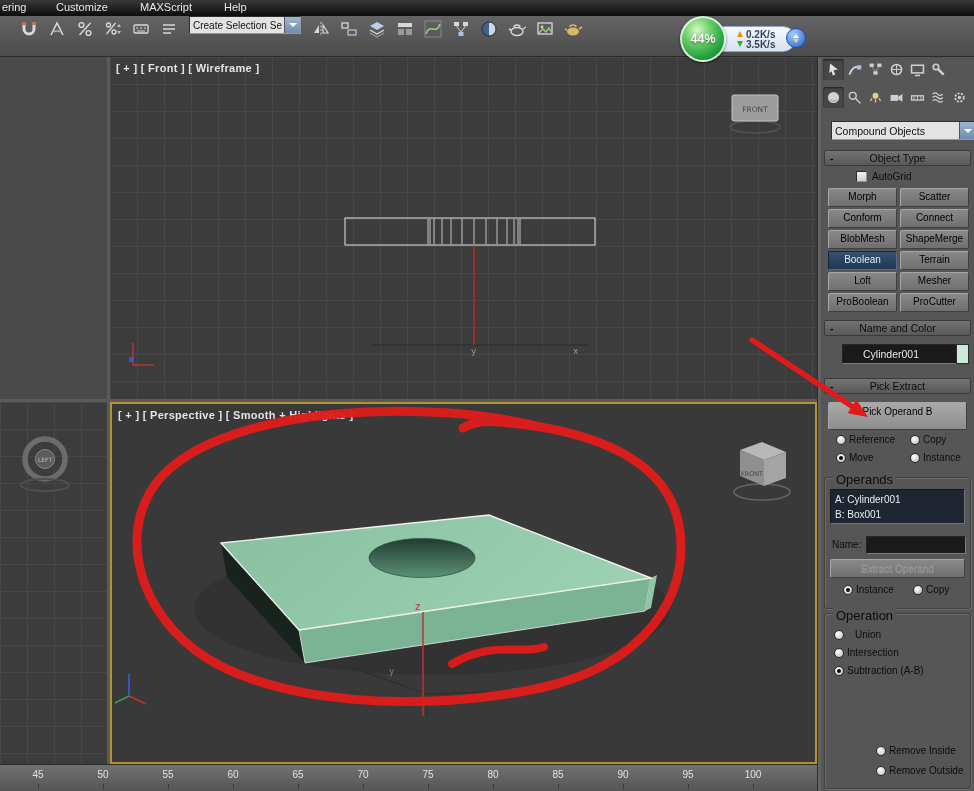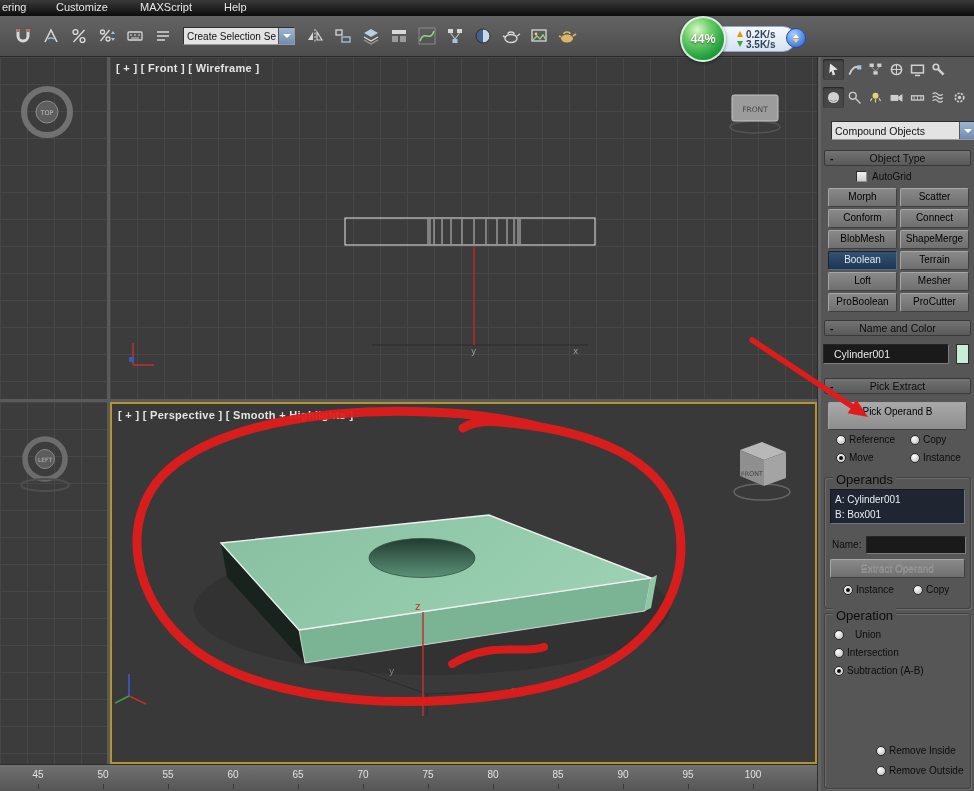--- a/index.html
+++ b/index.html
@@ -7,21 +7,21 @@
   #app{position:relative;width:974px;height:791px;overflow:hidden;background:#4a4a4a;
        font-family:"Liberation Sans","DejaVu Sans",sans-serif;color:#111}
   .a{position:absolute}
 
   
   #menubar{left:0;top:0;width:974px;height:16px;background:linear-gradient(#3a3a3a,#0c0c0c);}
   .menu-item{position:absolute;top:1px;font-size:11px;color:#e8e8e8;cursor:default}
 
   
   #toolbar{left:0;top:16px;width:974px;height:41px;background:linear-gradient(#646464,#4c4c4c);
-           border-bottom:1px solid #2a2a2a;display:flex;align-items:center;padding-left:9px}
+           border-bottom:1px solid #2a2a2a;display:flex;padding-left:15px}
   .ti{width:26px;height:26px;margin:0 1px;border-radius:3px;display:flex;align-items:center;justify-content:center}
   .combo{width:112px;height:18px;margin:0 6px;background:#e3e3e3;border:1px solid;
          border-color:#2f2f2f #9a9a9a #9a9a9a #2f2f2f;display:flex;align-items:center;position:relative}
   .combo .val{font-size:10px;color:#111;padding-left:3px;white-space:nowrap;overflow:hidden;width:92px}
   .combo .arrowbox{position:absolute;right:0;top:0;width:16px;height:16px;background:linear-gradient(#9fb6d0,#6f8cb0);
          border-left:1px solid #555;display:flex;align-items:center;justify-content:center}
   .combo .arrowbox i{display:block;width:0;height:0;border:4px solid transparent;border-top-color:#fff;margin-top:4px}
 
   
   #speedwidget{left:680px;top:15px;width:130px;height:48px;z-index:70}
@@ -247,27 +247,20 @@
     </div>
     <div id="speedblue">
         <b class="u"></b>
         <b class="d"></b>
       </div>
     <div id="speedball">
       <span>44%</span>
     </div>
   </div>
 
-  <div id="vp-top" class="a gridvp">
-    <svg class="a" style="left:0;top:0" width="107" height="342" viewBox="0 0 107 342">
-      <circle cx="47" cy="55" r="23" fill="none" stroke="#7a7a7a" stroke-width="6" opacity=".85"></circle>
-      <circle cx="47" cy="55" r="11" fill="#5e5e5e" stroke="#8d8d8d" stroke-width="1"></circle>
-      <text x="47" y="58" font-size="6.5" fill="#bdbdbd" text-anchor="middle">TOP</text>
-    </svg>
-  </div>
 
   <div id="vp-left" class="a gridvp">
     <svg class="a" style="left:0;top:0" width="107" height="362" viewBox="0 0 107 362">
       <circle cx="45" cy="57" r="20" fill="none" stroke="#747474" stroke-width="5.5" opacity=".85"></circle>
       <circle cx="45" cy="57" r="9.5" fill="#5c5c5c" stroke="#888" stroke-width="1"></circle>
       <text x="45" y="60" font-size="6" fill="#bdbdbd" text-anchor="middle">LEFT</text>
       <ellipse cx="45" cy="83" rx="24" ry="6" fill="none" stroke="#4e4e4e" stroke-width="2"></ellipse>
     </svg>
   </div>
 
@@ -463,21 +456,21 @@
       <div class="btn">Loft</div>
       <div class="btn">Mesher</div>
       <div class="btn">ProBoolean</div>
       <div class="btn">ProCutter</div>
     </div>
 
     <div class="rollout" style="top:263px">
       <span class="minus">-</span>
       <span>Name and Color</span>
     </div>
-    <div class="darkfield a" style="left:2px;top:287px;width:126px;height:20px;line-height:18px;padding-left:10px">Cylinder001</div>
+    <div class="darkfield a" style="left:21px;top:287px;width:126px;height:20px;line-height:18px;padding-left:20px">Cylinder001</div>
     <div class="a" style="left:135px;top:287px;width:13px;height:20px;background:#c9ecd9;border:1px solid #2b2b2b"></div>
 
     <div class="rollout" style="top:321px">
       <span class="minus">-</span>
       <span>Pick Extract</span>
     </div>
     <div class="btn wide light" style="top:345px">Pick Operand B</div>
 
     <span class="radio" style="left:15px;top:378px"></span>
     <span class="rlabel" style="left:28px;top:377px">Reference</span>

